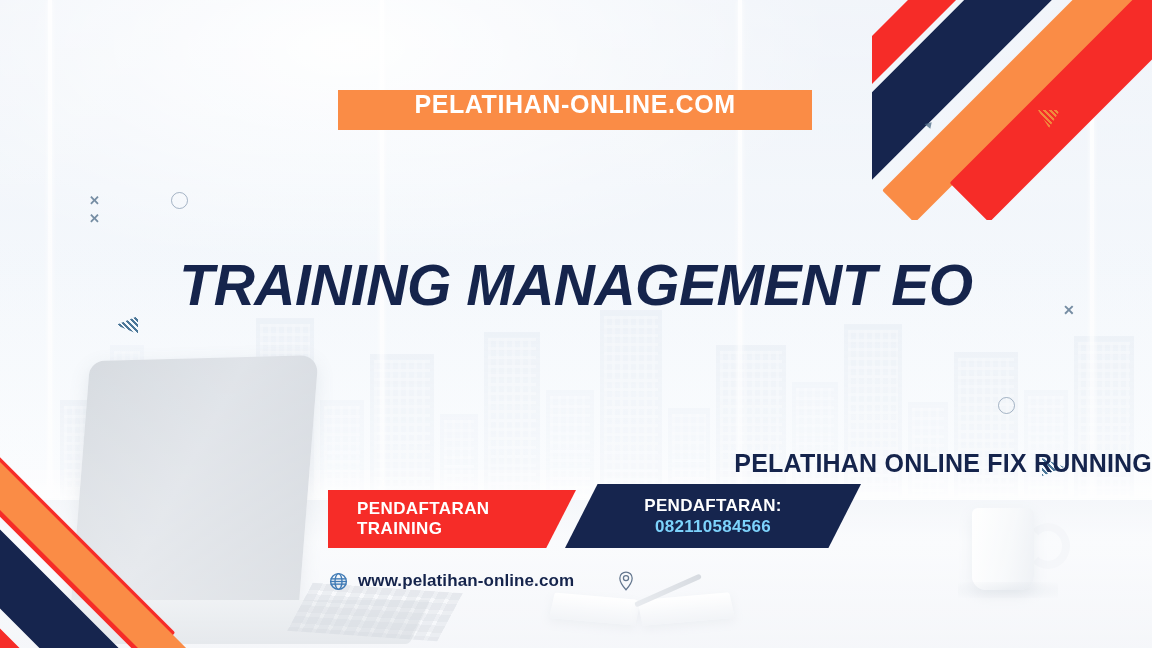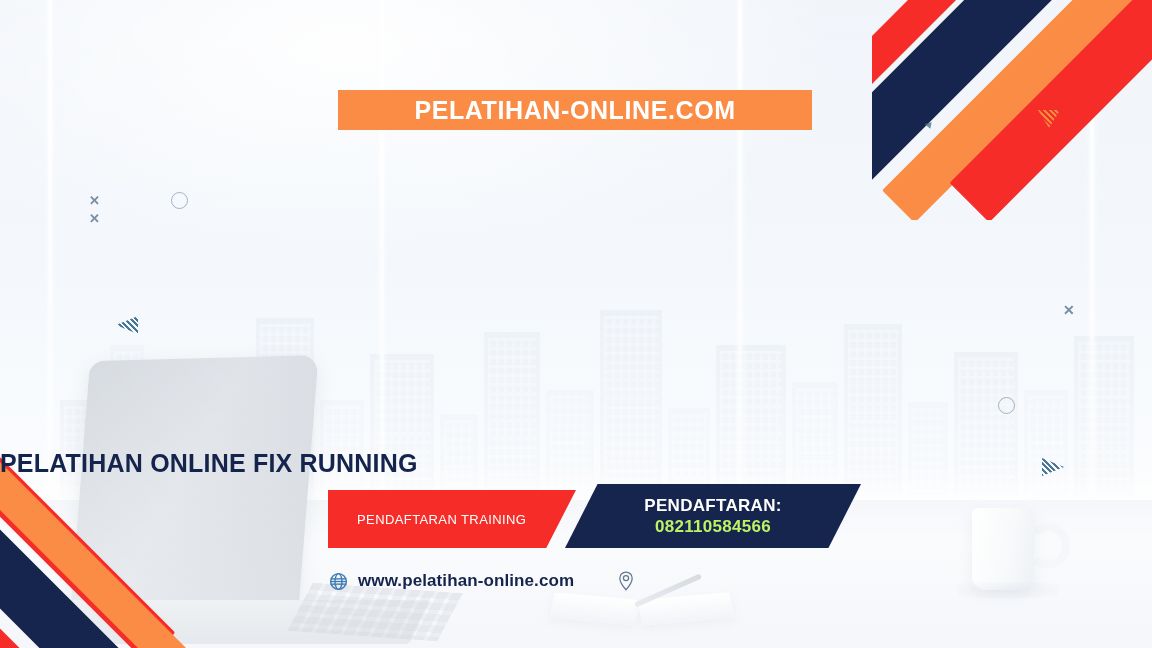--- a/index.html
+++ b/index.html
@@ -189,21 +189,20 @@
     clip-path: polygon(0% 0%, 100% 0%, 50% 100%);
   }
 
   
   .site-banner {
     position: absolute;
     left: 338px; top: 90px;
     width: 474px; height: 40px;
     background: #fa8c46;
     display: flex;
-    align-items: center;
     justify-content: center;
   }
   .site-banner span {
     color: #ffffff;
     font-size: 25px;
     font-weight: bold;
     letter-spacing: 0.6px;
   }
 
   .main-title {
@@ -216,21 +215,21 @@
     font-weight: bold;
     font-style: italic;
     letter-spacing: -0.5px;
     white-space: nowrap;
   }
 
   .subtitle {
     position: absolute;
     left: 0; top: 449px;
     width: 1152px;
-    text-align: left;
+    text-align: right;
     color: #15244c;
     font-size: 25px;
     font-weight: bold;
     letter-spacing: 0.2px;
   }
 
   .cta-wrap {
     position: absolute;
     left: 328px; top: 484px;
     width: 540px; height: 68px;
@@ -242,22 +241,22 @@
     background: #f62c28;
     clip-path: polygon(0 0, 100% 0, 88% 100%, 0 100%);
     display: flex;
     align-items: center;
   }
   .cta-red span {
     display: block;
     width: 100%;
     padding-left: 29px;
     color: #ffffff;
-    font-size: 13px;
-    font-weight: normal;
+    font-size: 17px;
+    font-weight: bold;
     letter-spacing: 0.4px;
   }
   .cta-navy {
     position: absolute;
     left: 237px; top: 0;
     width: 296px; height: 64px;
     background: #16254e;
     clip-path: polygon(11% 0, 100% 0, 89% 100%, 0 100%);
     display: flex;
     flex-direction: column;
@@ -265,21 +264,21 @@
     justify-content: center;
   }
   .cta-navy .lbl {
     color: #ffffff;
     font-size: 17px;
     font-weight: bold;
     letter-spacing: 0.3px;
     line-height: 1.25;
   }
   .cta-navy .num {
-    color: #bef264;
+    color: #7dd3fc;
     font-size: 17px;
     font-weight: bold;
     letter-spacing: 0.3px;
     line-height: 1.25;
   }
 
   .footer-row {
     position: absolute;
     left: 328px; top: 566px;
     width: 520px; height: 30px;
@@ -375,20 +374,21 @@
 
   <div class="mark-x" style="left:1063px; top:303px; font-size:14px;">✕</div>
   <div class="mark-circle" style="left:998px;  top:397px;"></div>
   <div class="tri-striped tri-right" style="left:1042px; top:458px;"></div>
   <div class="mark-x" style="left:925px; top:118px; font-size:12px; transform:rotate(12deg);">◂</div>
 
   <div class="site-banner">
     <span>PELATIHAN-ONLINE.COM</span>
   </div>
 
+  <div class="main-title">TRAINING MANAGEMENT EO</div>
 
   <div class="subtitle">PELATIHAN ONLINE FIX RUNNING</div>
 
   <div class="cta-wrap">
     <div class="cta-red">
       <span>PENDAFTARAN TRAINING</span>
     </div>
     <div class="cta-navy">
       <div class="lbl">PENDAFTARAN:</div>
       <div class="num">082110584566</div>

